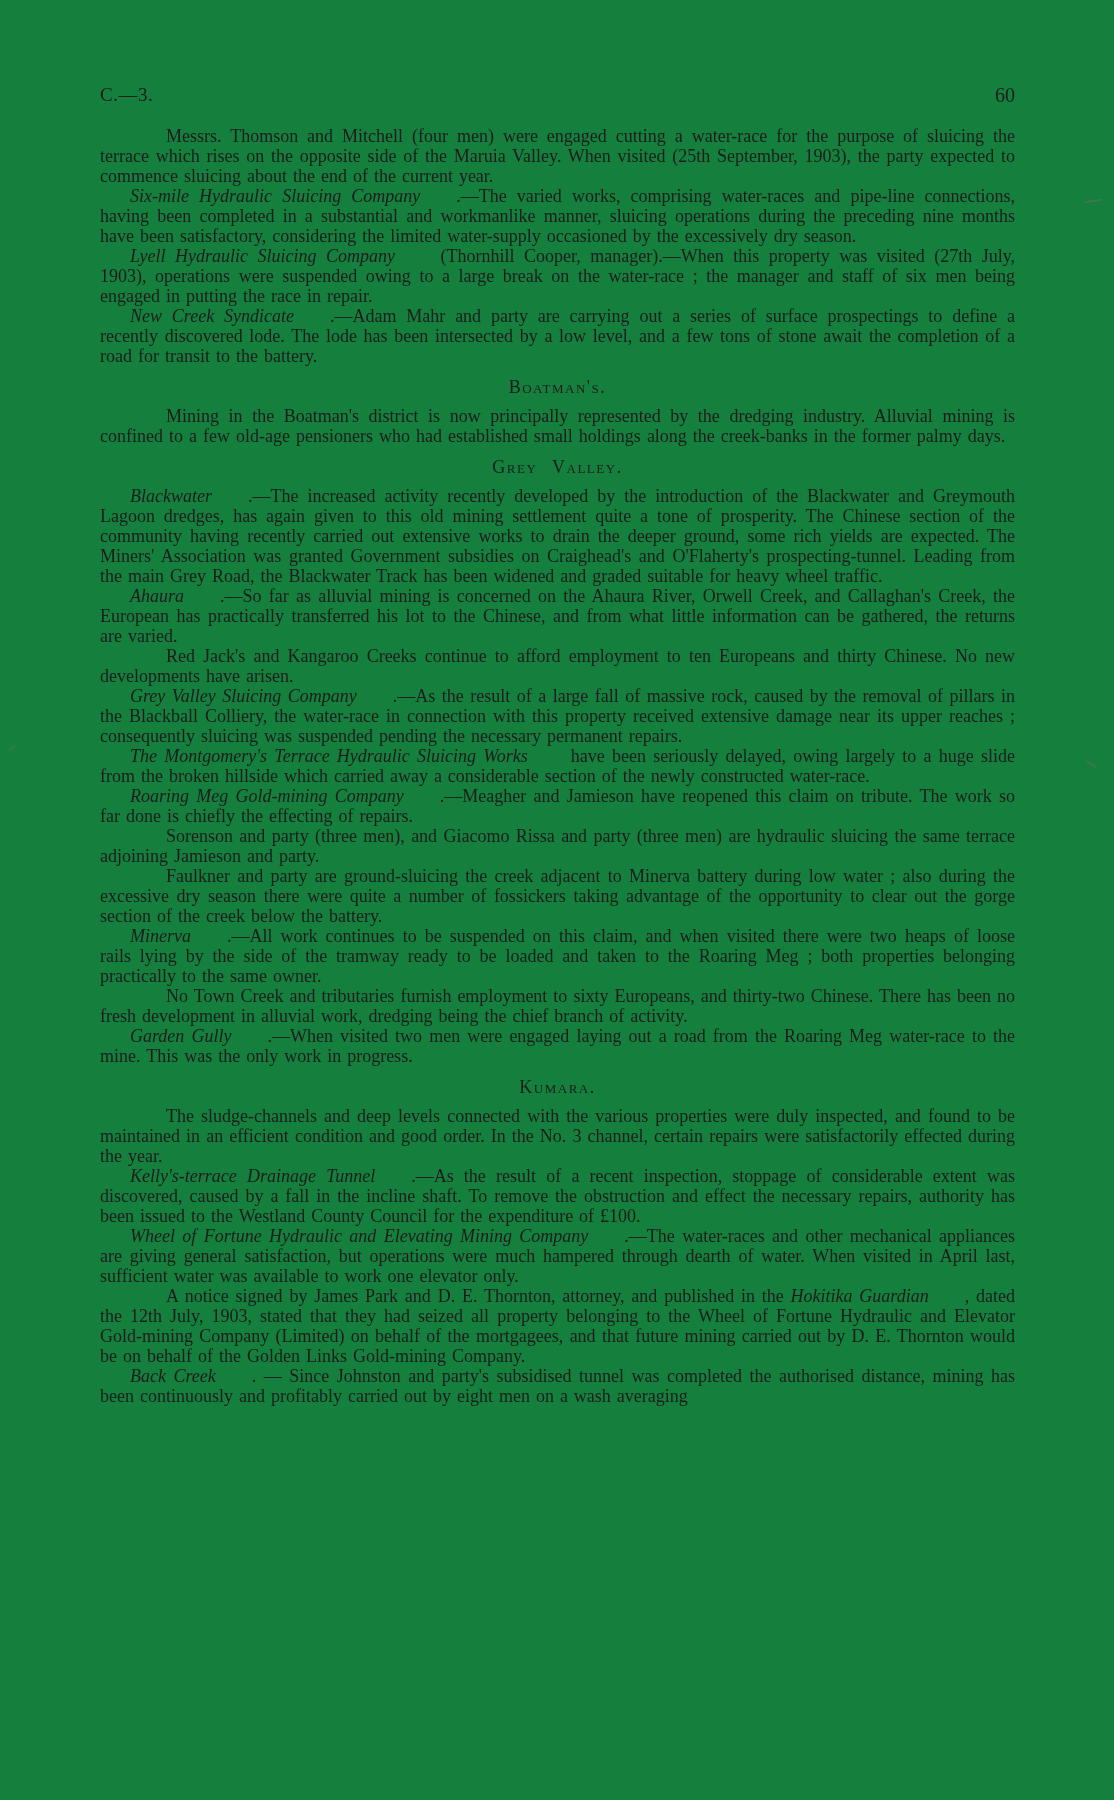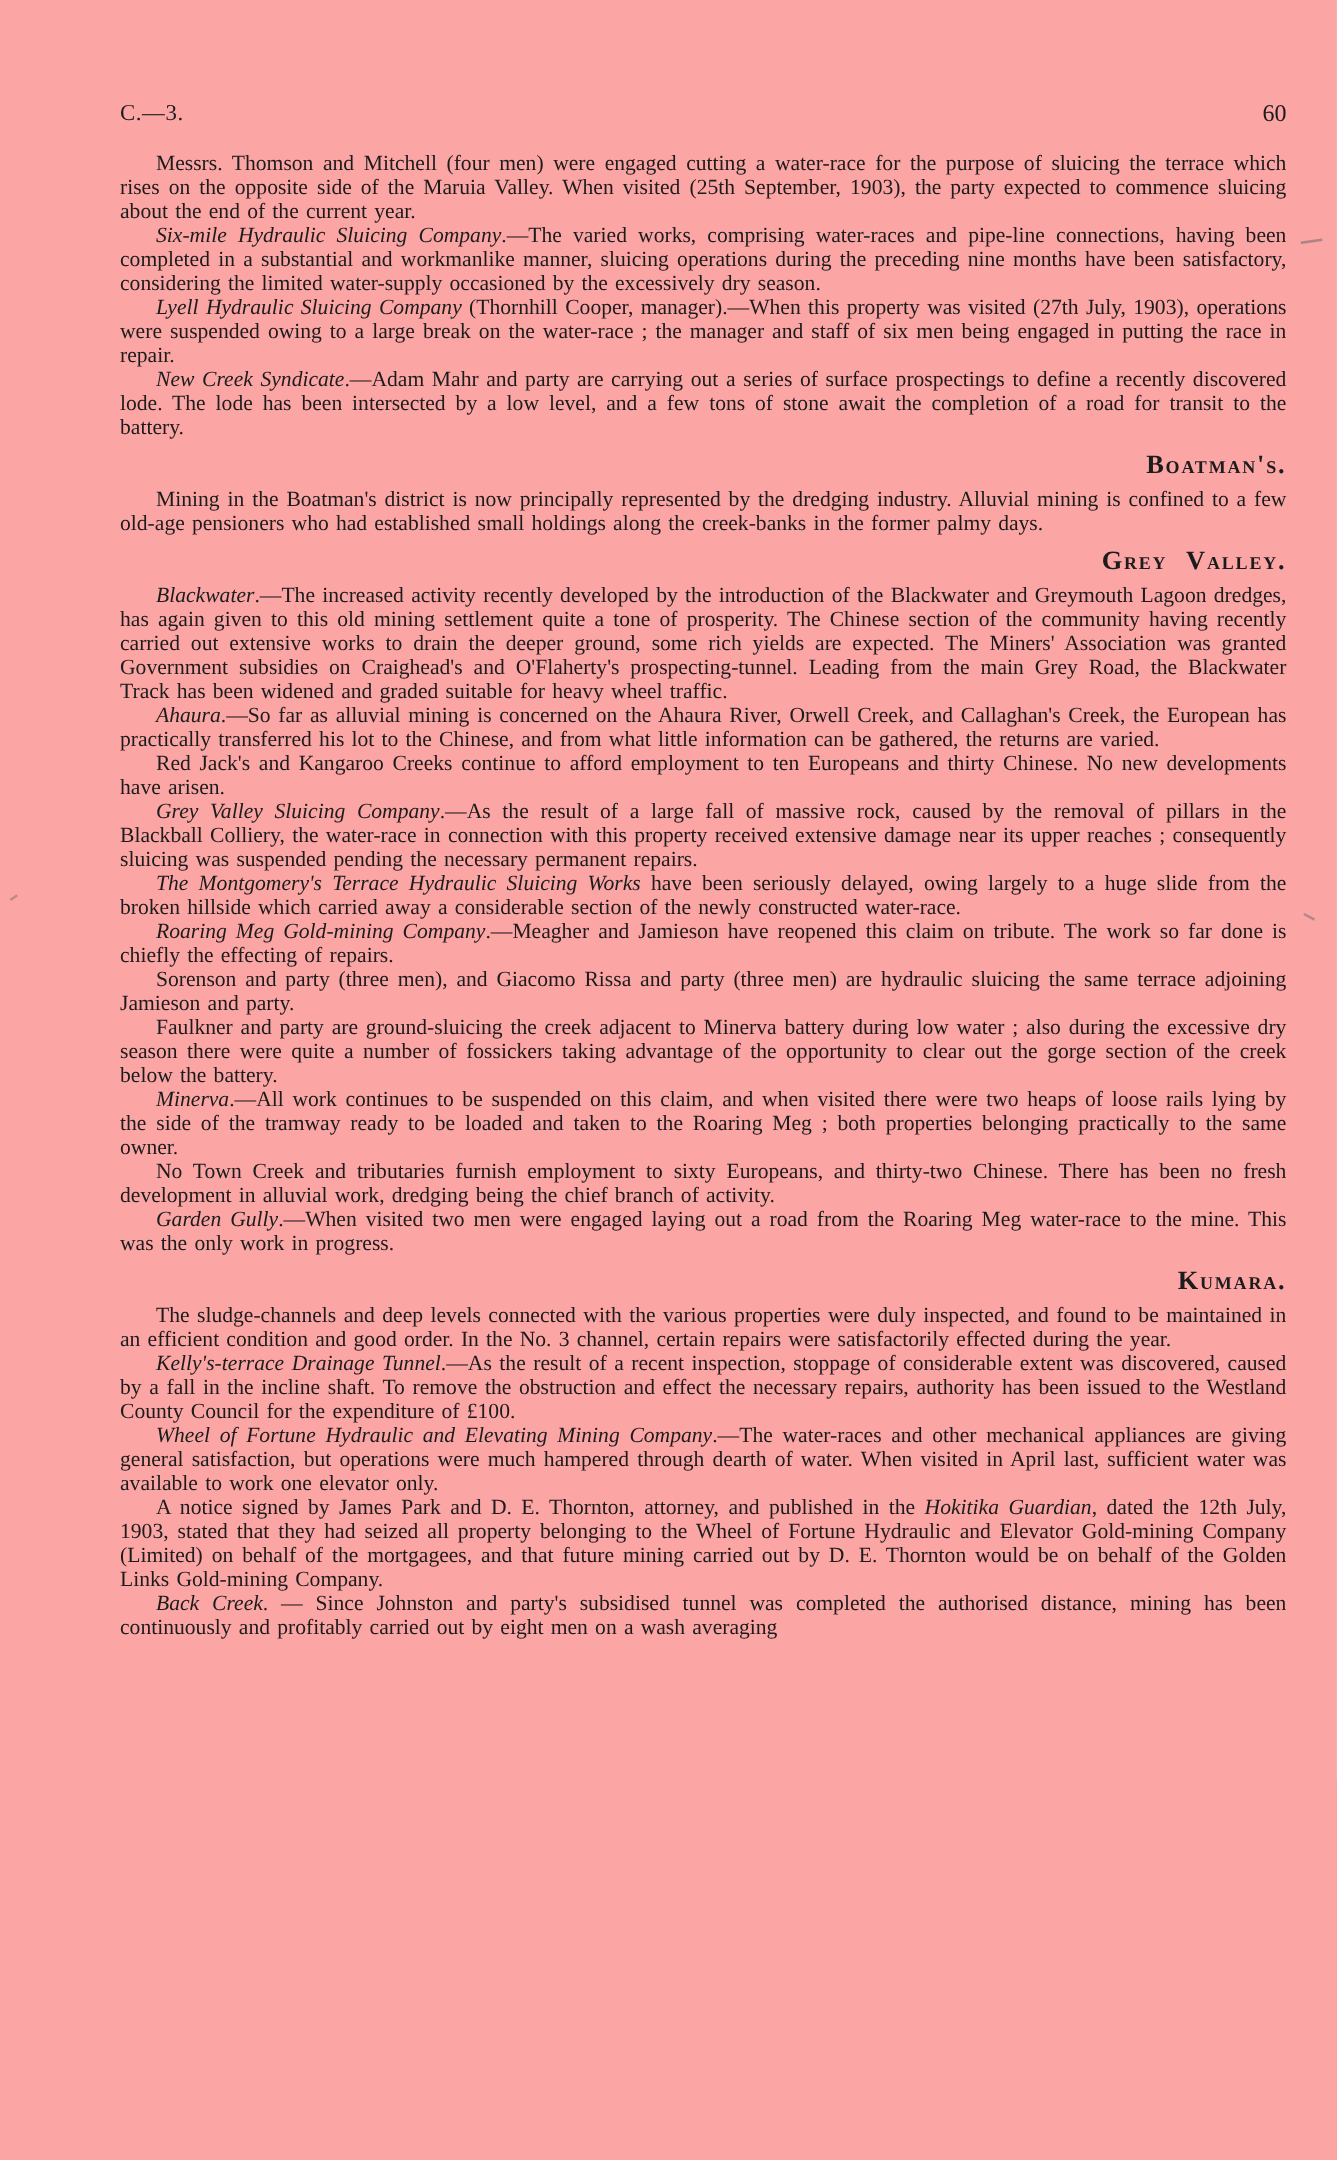--- a/index.html
+++ b/index.html
@@ -5,25 +5,25 @@
   html, body { margin: 0; padding: 0; }
   body {
     background: #e8e8e6;
     font-family: "Liberation Serif", "DejaVu Serif", serif;
   }
   .page {
     position: relative;
     width: 1114px;
     height: 1800px;
     margin: 0 auto;
-    background: #fca5a5;
+    background: #15803d;
     color: #1c1c1c;
     overflow: hidden;
     box-sizing: border-box;
-    padding: 84px 42px 0 100px;
+    padding: 84px 99px 0 100px;
   }
   .page-header {
     position: relative;
     height: 26px;
     margin-bottom: 16px;
   }
   .report-code {
     position: absolute;
     left: 0;
     top: 0;
@@ -38,26 +38,26 @@
     font-size: 18px;
     line-height: 20px;
     text-align: justify;
     word-spacing: 1.5px;
   }
   .para {
     margin: 0;
     text-indent: 30px;
   }
   .italic { font-style: italic; }
-  .roman { font-style: normal; }
+  .roman { font-style: normal; margin-left: 36px; }
   .section-heading {
     margin: 11px 0 9px 0;
-    font-size: 22px;
-    font-weight: bold;
-    text-align: right;
+    font-size: 18px;
+    font-weight: normal;
+    text-align: center;
     text-indent: 0;
     font-variant: small-caps;
     letter-spacing: 1.5px;
     word-spacing: 9px;
   }
   
   .artifact { position: absolute; background: #6a6a68; }
   .artifact.a1 { width: 18px; height: 2px; right: 12px; top: 200px; transform: rotate(-8deg); opacity: .55; }
   .artifact.a2 { width: 10px; height: 2px; right: 18px; top: 763px; transform: rotate(28deg); opacity: .5; }
   .artifact.a3 { width: 7px; height: 2px; left: 8px; top: 747px; transform: rotate(-35deg); opacity: .45; }

